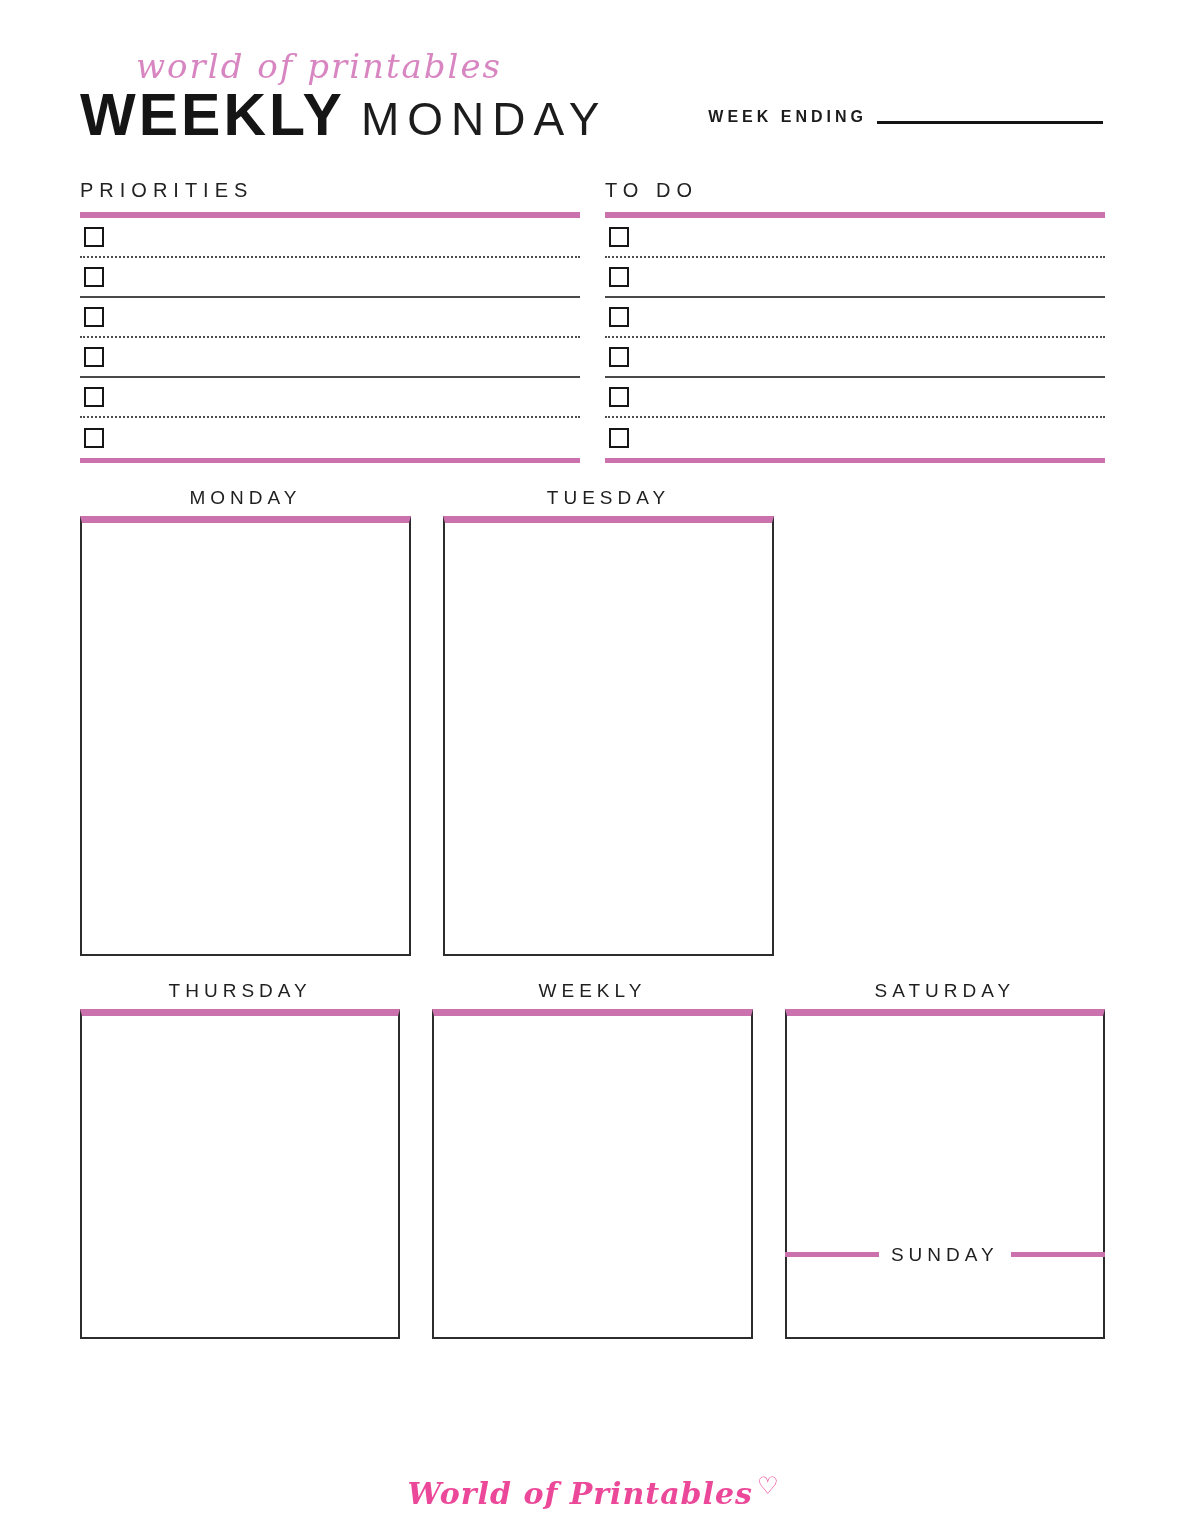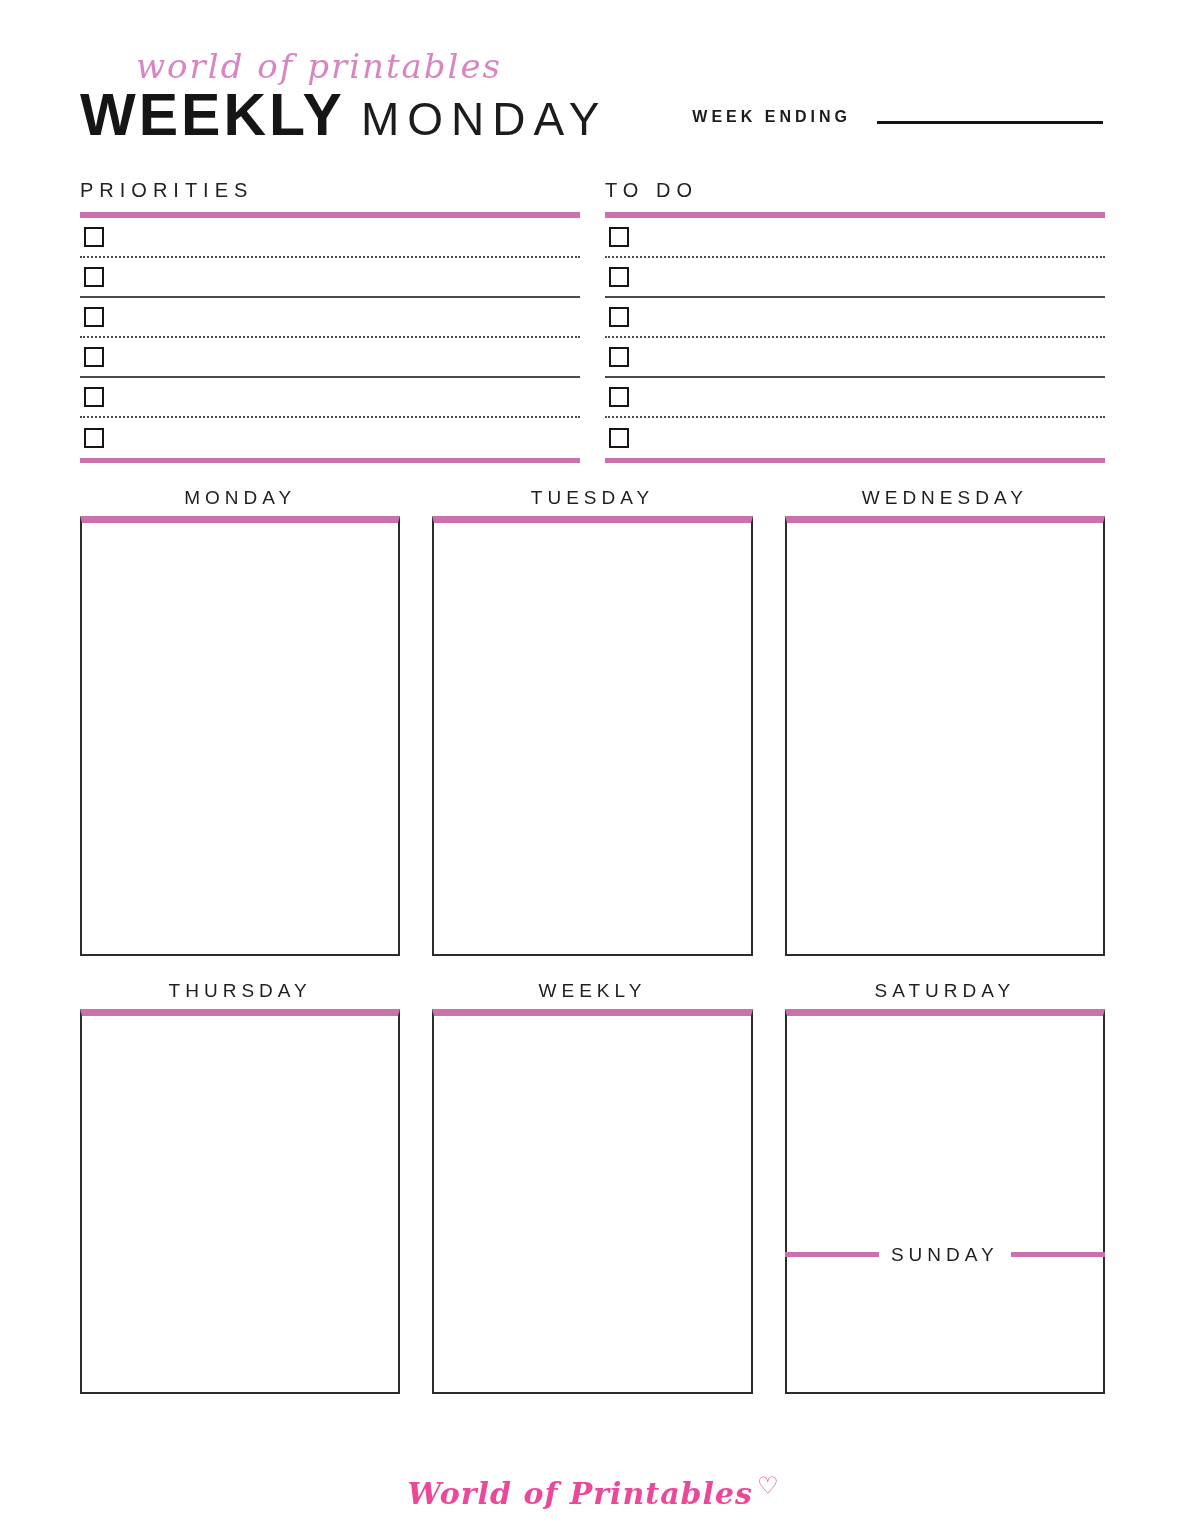--- a/index.html
+++ b/index.html
@@ -14,21 +14,21 @@
   .brand-script {
     font-family:"DejaVu Serif", serif; font-style:italic;
     font-size:34px; color:#d886c1; margin-left:56px; letter-spacing:2px;
     line-height:1.2;
   }
   .title-row { display:flex; align-items:baseline; gap:16px; margin-top:-6px; }
   .title-primary { font-size:59px; font-weight:bold; letter-spacing:3px; color:#151515; }
   .title-secondary { font-size:46px; font-weight:normal; letter-spacing:8px; color:#1c1c1c; }
   .week-ending {
     position:absolute; right:84px; top:108px;
-    display:flex; align-items:flex-end; gap:26px;
+    display:flex; align-items:flex-end; gap:10px;
   }
   .week-ending-label { font-size:16px; font-weight:bold; letter-spacing:4px; white-space:nowrap; }
   .week-ending-line { width:226px; height:3px; background:#141414; margin-bottom:2px; }
 
   
   .lists-row { display:flex; gap:25px; margin-top:30px; }
   .list-col { flex:1; min-width:0; }
   .list-title { font-size:20px; letter-spacing:6px; font-weight:normal; color:#222; margin-bottom:10px; }
   .list-head-line { height:6px; background:#cb72ae; }
   .check-row { height:40px; display:flex; align-items:center; border-bottom:2px dotted #4d4d4d; }
@@ -39,21 +39,21 @@
 
   
   .days-row { display:flex; gap:32px; margin-top:24px; }
   .day-col { width:331px; }
   .day-label { text-align:center; font-size:19px; letter-spacing:5px; color:#1f1f1f; margin-bottom:7px; }
   .day-box {
     border:2px solid #2c2c2c; border-top:7px solid #cb72ae;
     background:#ffffff; position:relative;
   }
   .day-box.r1 { height:440px; }
-  .day-box.r2 { height:385px; }
+  .day-box.r2 { height:330px; }
 
   
   .sunday-divider {
     position:absolute; left:-2px; right:-2px; top:228px;
     display:flex; align-items:center;
   }
   .sunday-line { height:5px; background:#cb72ae; flex:0 0 94px; }
   .sunday-label { flex:1; text-align:center; font-size:19px; letter-spacing:5px; color:#1f1f1f; margin-bottom:0; }
 
   
@@ -136,24 +136,20 @@
 
   <div class="days-row">
     <div class="day-col">
       <div class="day-label">MONDAY</div>
       <div class="day-box r1"></div>
     </div>
     <div class="day-col">
       <div class="day-label">TUESDAY</div>
       <div class="day-box r1"></div>
     </div>
-    <div class="day-col">
-      <div class="day-label">WEDNESDAY</div>
-      <div class="day-box r1"></div>
-    </div>
   </div>
 
   <div class="days-row">
     <div class="day-col">
       <div class="day-label">THURSDAY</div>
       <div class="day-box r2"></div>
     </div>
     <div class="day-col">
       <div class="day-label">WEEKLY</div>
       <div class="day-box r2"></div>

